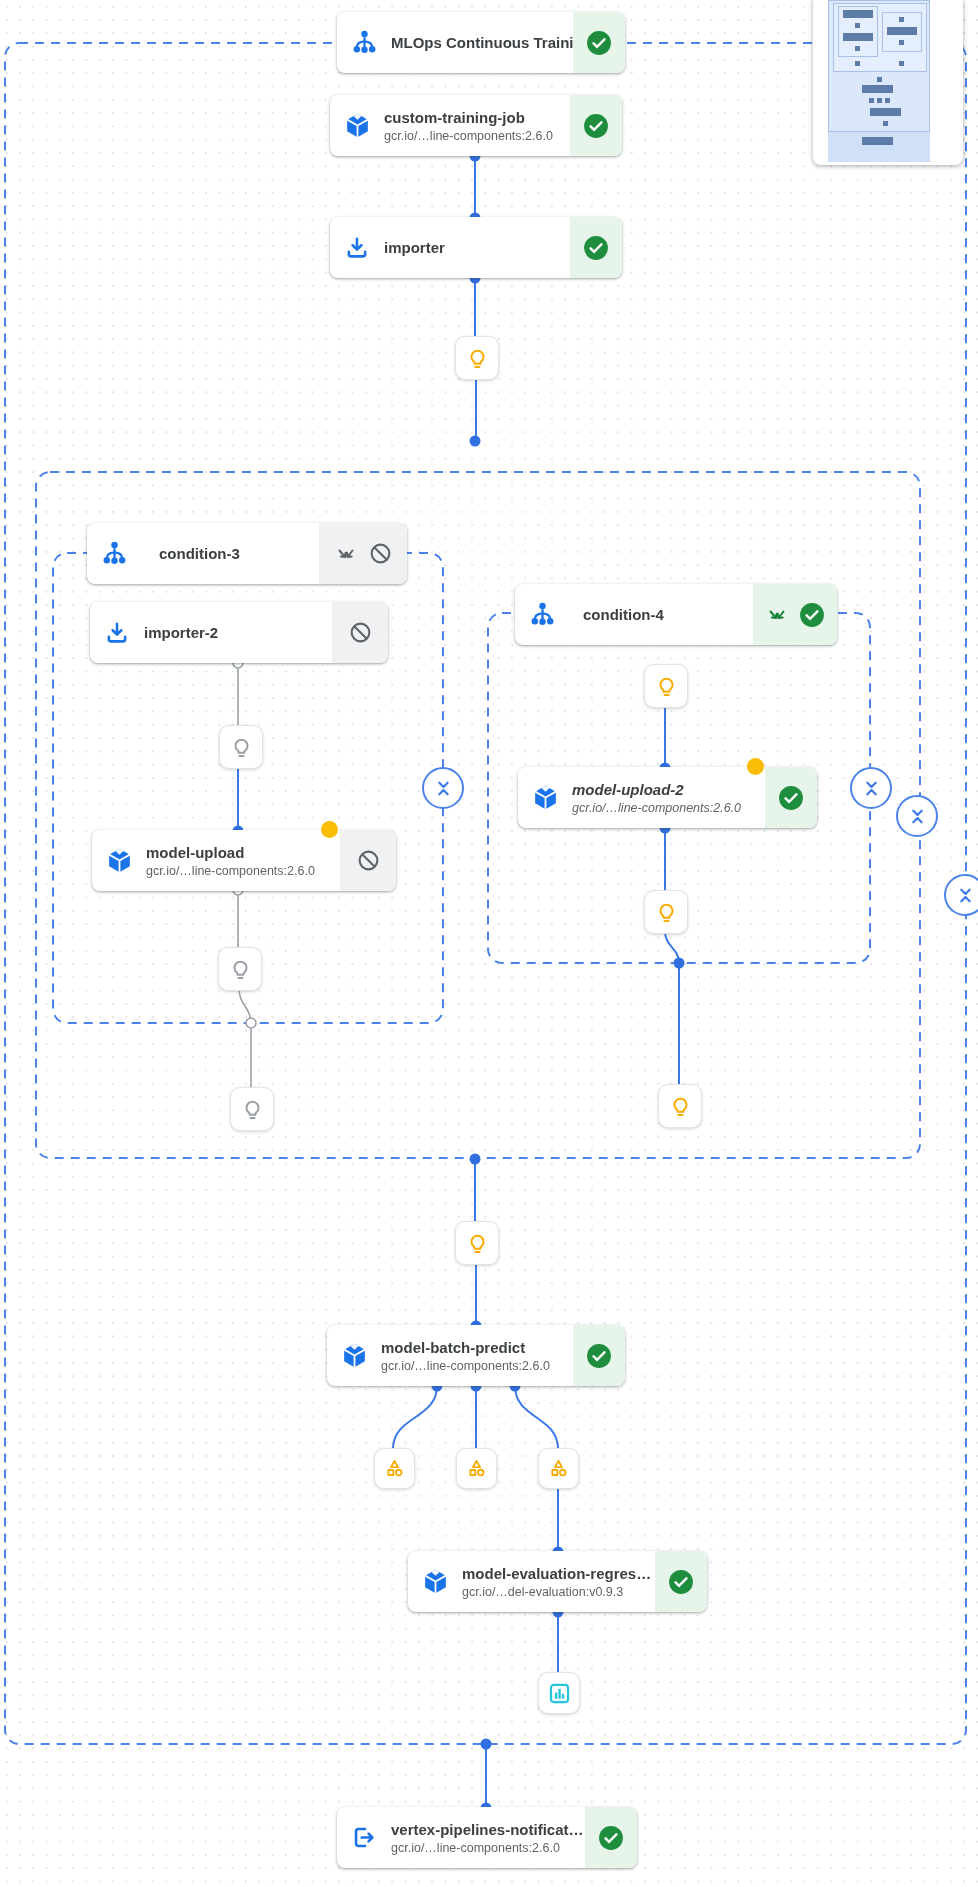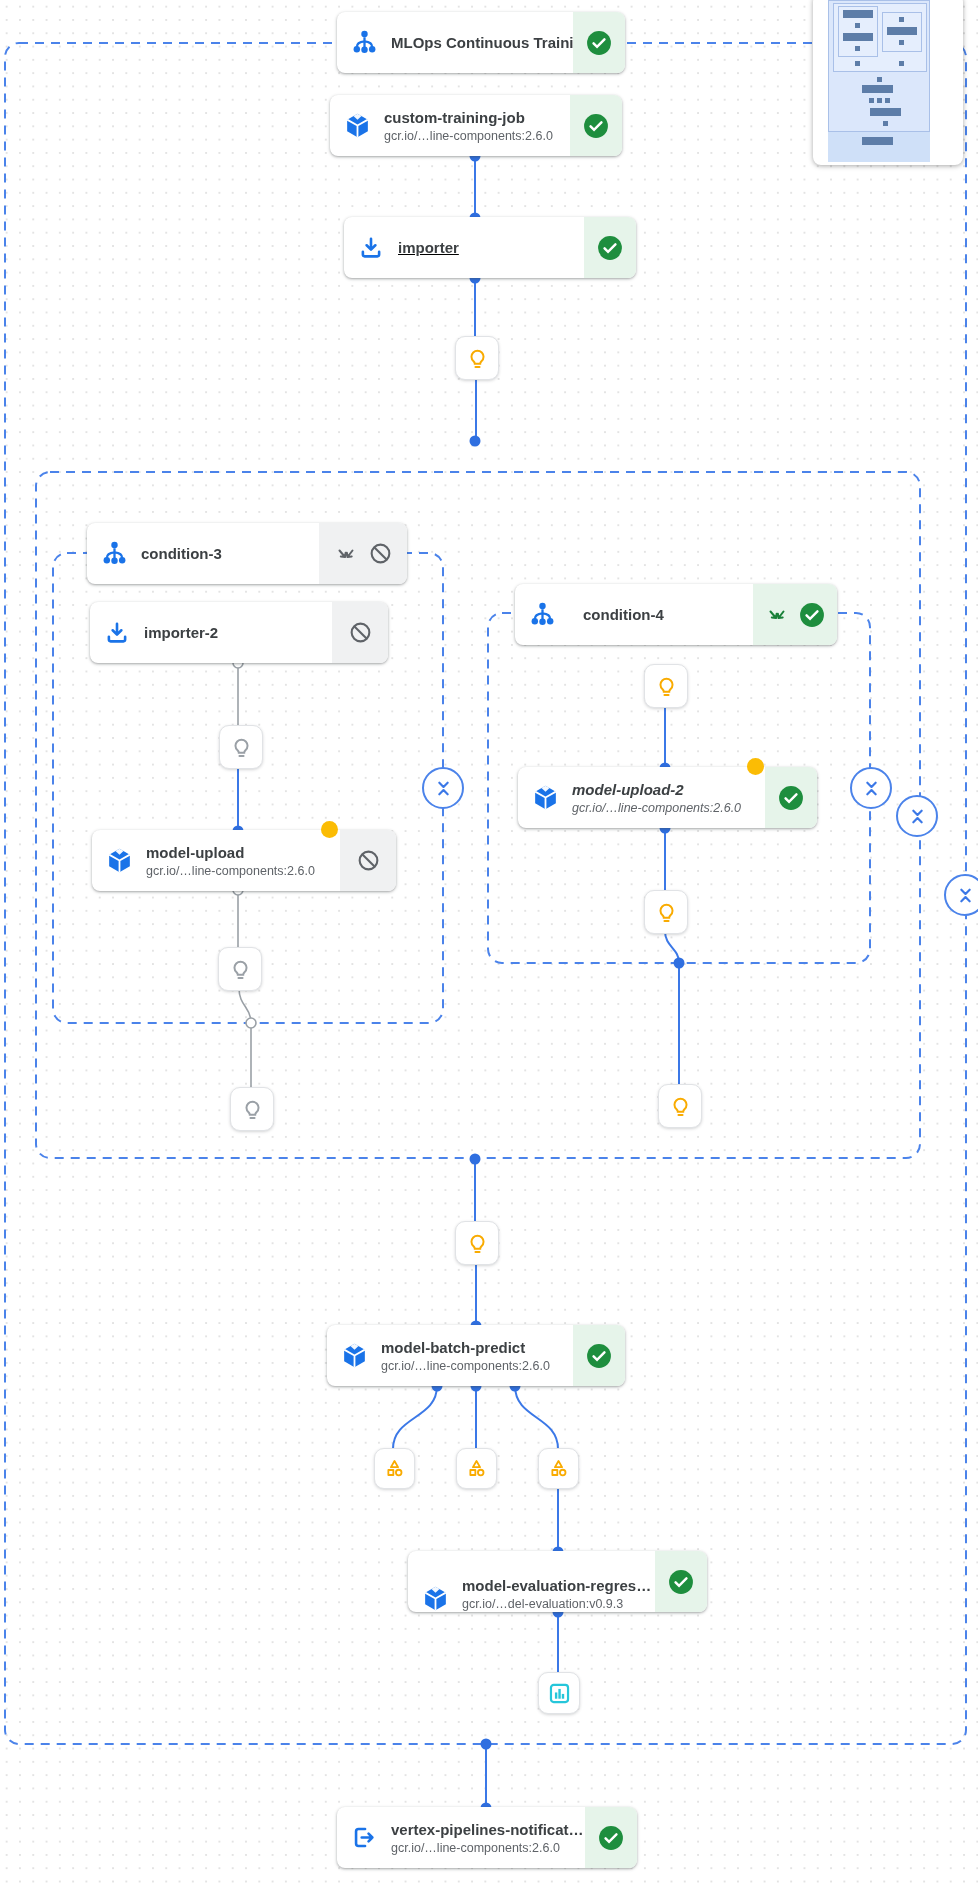--- a/index.html
+++ b/index.html
@@ -156,37 +156,37 @@
       <div class="node-sub">gcr.io/…line-components:2.6.0</div>
     </span>
     <span class="status ok">
       <svg width="26" height="26" viewBox="0 0 24 24">
           <circle cx="12" cy="12" r="11" fill="#1e8e3e"></circle>
           <path d="M7 12.3l3.2 3.2L17 8.7" stroke="#fff" stroke-width="2.3" fill="none" stroke-linecap="round"></path>
         </svg>
     </span>
   </div>
 
-  <div class="node" style="left:344px;top:217px;width:292px;text-decoration:underline;">
+  <div class="node" style="left:330px;top:217px;width:292px;">
     <span class="node-icon">
       <svg width="26" height="26" viewBox="0 0 24 24" fill="none" stroke="#1a73e8" stroke-width="2.4" stroke-linecap="round" stroke-linejoin="round">
         <path d="M12 3.5V13 M8 9.5l4 4 4-4 M4.5 15.5v2.6a1.6 1.6 0 0 0 1.6 1.6h11.8a1.6 1.6 0 0 0 1.6-1.6v-2.6"></path>
       </svg>
     </span>
     <span class="node-text"><span class="node-title">importer</span></span>
     <span class="status ok">
       <svg width="26" height="26" viewBox="0 0 24 24">
           <circle cx="12" cy="12" r="11" fill="#1e8e3e"></circle>
           <path d="M7 12.3l3.2 3.2L17 8.7" stroke="#fff" stroke-width="2.3" fill="none" stroke-linecap="round"></path>
         </svg>
     </span>
   </div>
 
 
-  <div class="node" style="left:87px;top:523px;width:320px;">
+  <div class="node" style="left:87px;top:523px;width:320px;gap:18px;">
     <span class="node-icon">
       <svg width="27" height="27" viewBox="0 0 26 26" fill="none">
         <path d="M13 8v4 M13 12v6 M13 12c-4.6.4-7.4 2.4-7.4 5.5 M13 12c4.6.4 7.4 2.4 7.4 5.5" stroke="#1a73e8" stroke-width="2.2"></path>
         <circle cx="13" cy="4.8" r="3.1" fill="#1a73e8"></circle>
           <circle cx="5.6" cy="19.5" r="3.1" fill="#1a73e8"></circle>
         <circle cx="13" cy="20" r="3.1" fill="#1a73e8"></circle>
           <circle cx="20.4" cy="19.5" r="3.1" fill="#1a73e8"></circle>
       </svg>
     </span>
     <span class="node-text"><span class="node-title">condition-3</span></span>
@@ -293,21 +293,21 @@
       <div class="node-sub">gcr.io/…line-components:2.6.0</div>
     </span>
     <span class="status ok">
       <svg width="26" height="26" viewBox="0 0 24 24">
           <circle cx="12" cy="12" r="11" fill="#1e8e3e"></circle>
           <path d="M7 12.3l3.2 3.2L17 8.7" stroke="#fff" stroke-width="2.3" fill="none" stroke-linecap="round"></path>
         </svg>
     </span>
   </div>
 
-  <div class="node" style="left:408px;top:1551px;width:299px;align-items:flex-end;">
+  <div class="node" style="left:408px;top:1551px;width:299px;">
     <span class="node-icon">
       <svg width="27" height="27" viewBox="0 0 24 24">
         <path d="M12 1.6 21.2 6.8 V17.2 L12 22.4 2.8 17.2 V6.8 Z" fill="#1a73e8"></path>
         <path d="M12 22.4V12 M12 12 2.8 6.8 M12 12 21.2 6.8" stroke="#fff" stroke-width="1.6"></path>
         <path d="M12 1.6 8.4 3.6 12 6.8 15.6 3.6 Z" fill="#fff" opacity=".95"></path>
       </svg>
     </span>
     <span class="node-text">
       <span class="node-title">model-evaluation-regres…</span>
       <div class="node-sub">gcr.io/…del-evaluation:v0.9.3</div>

